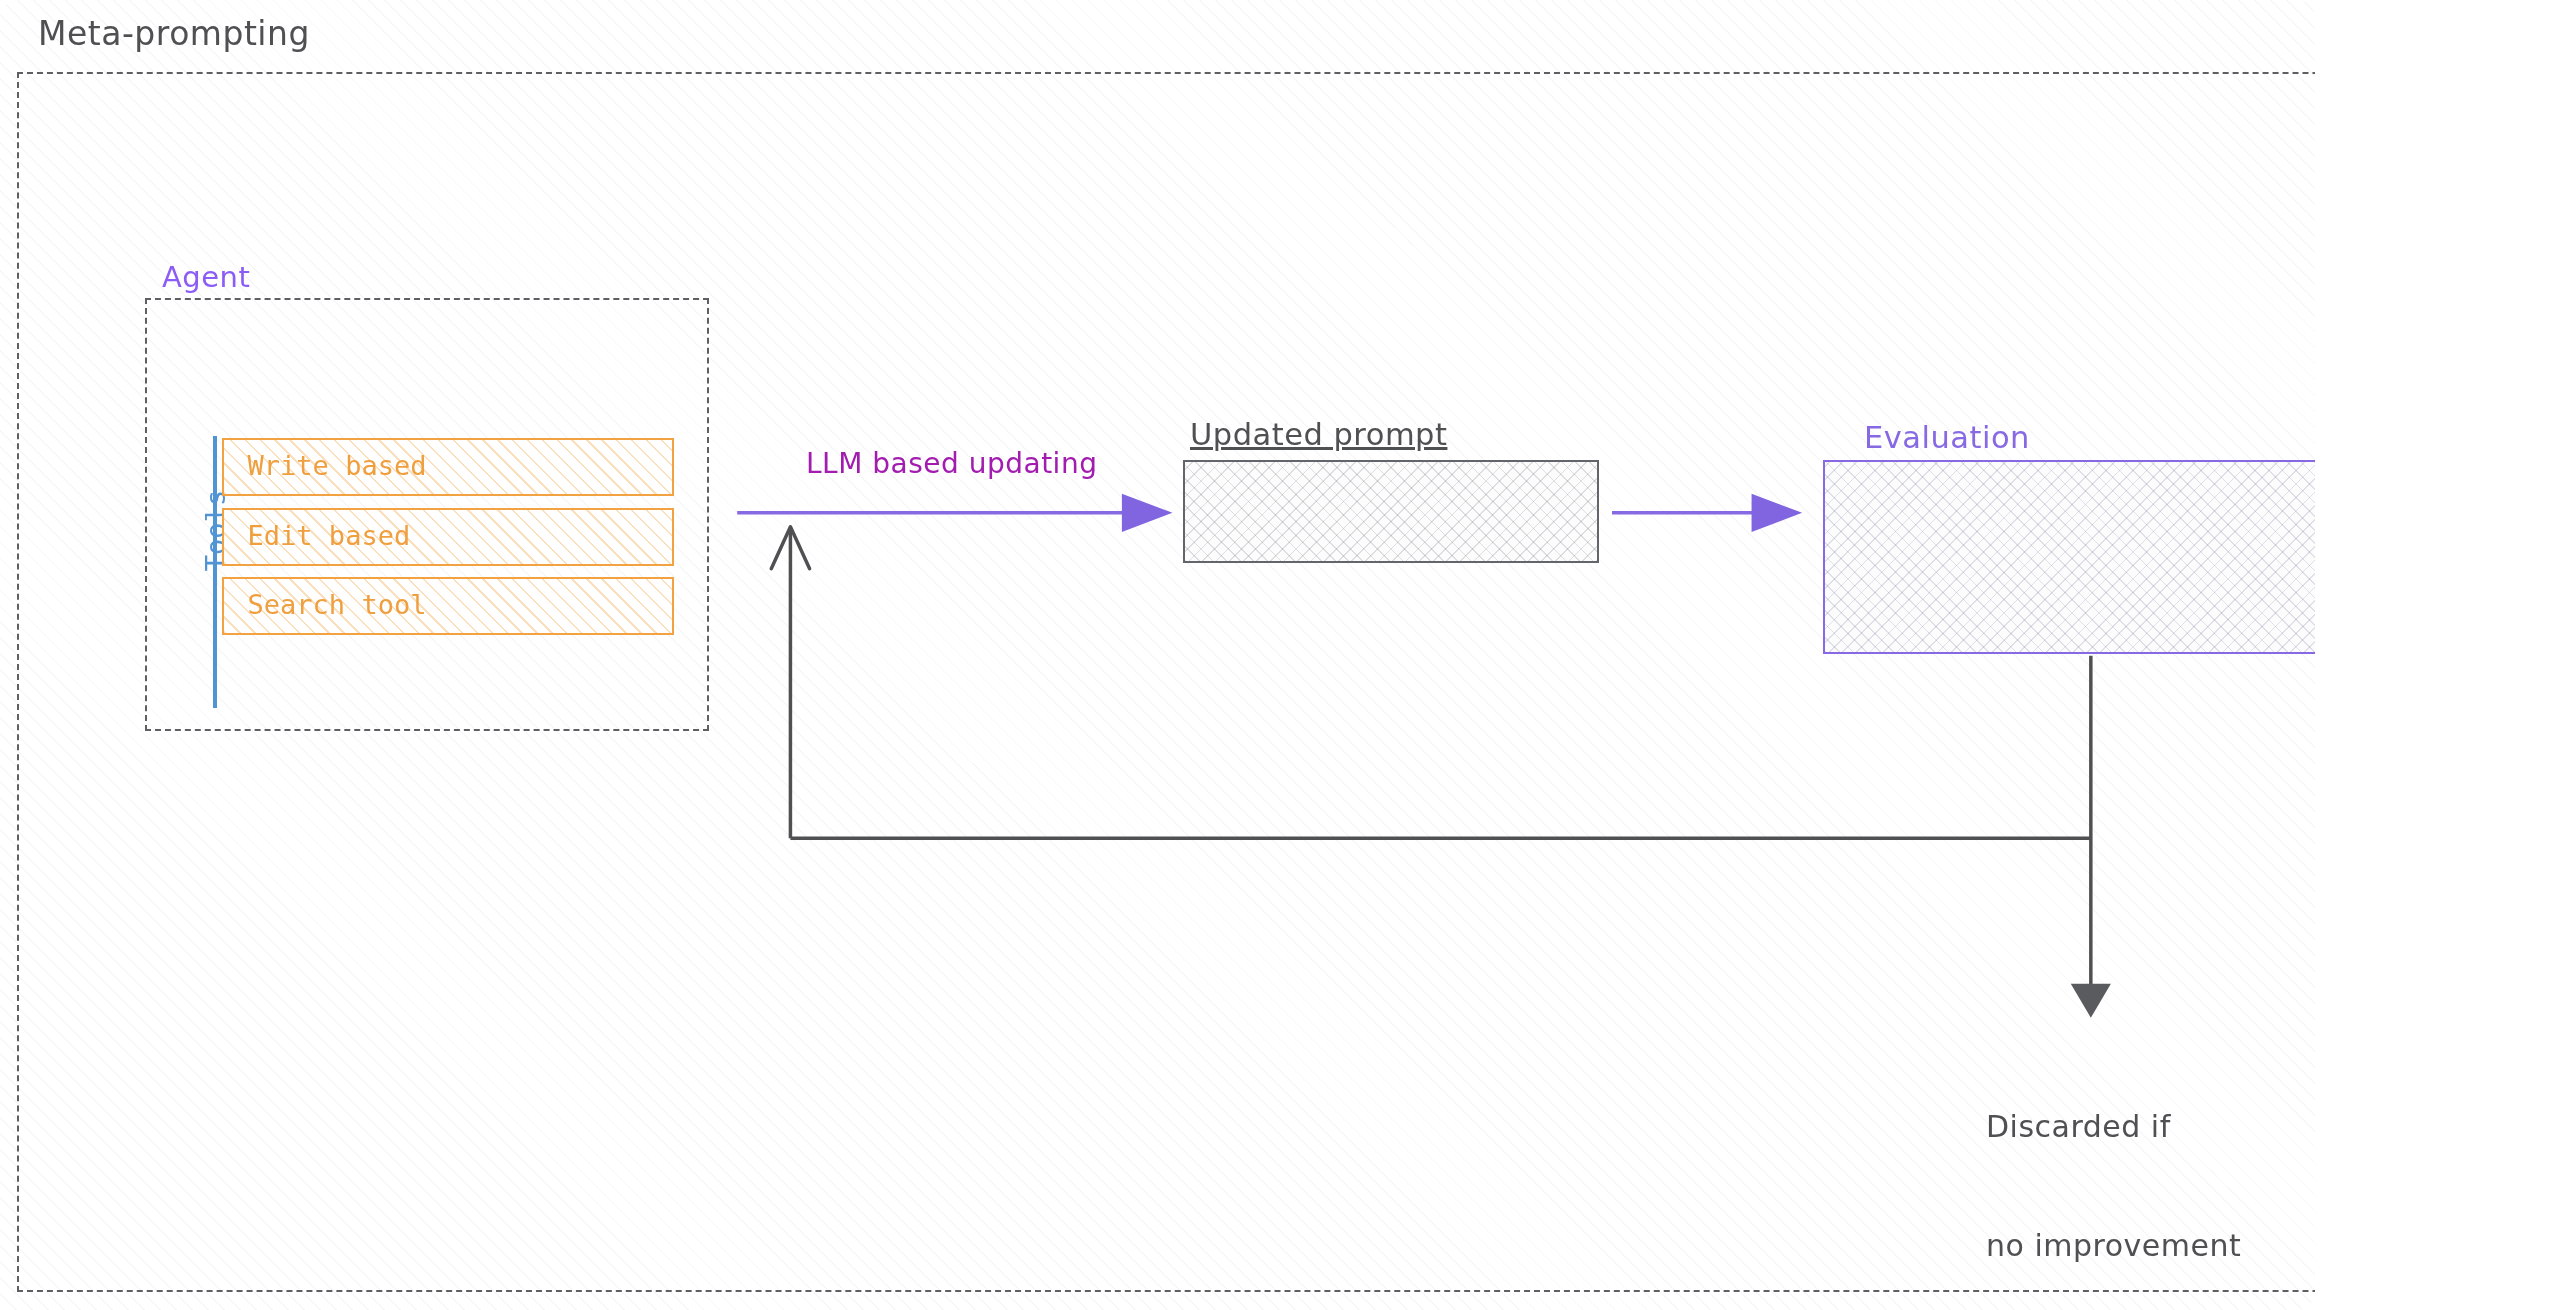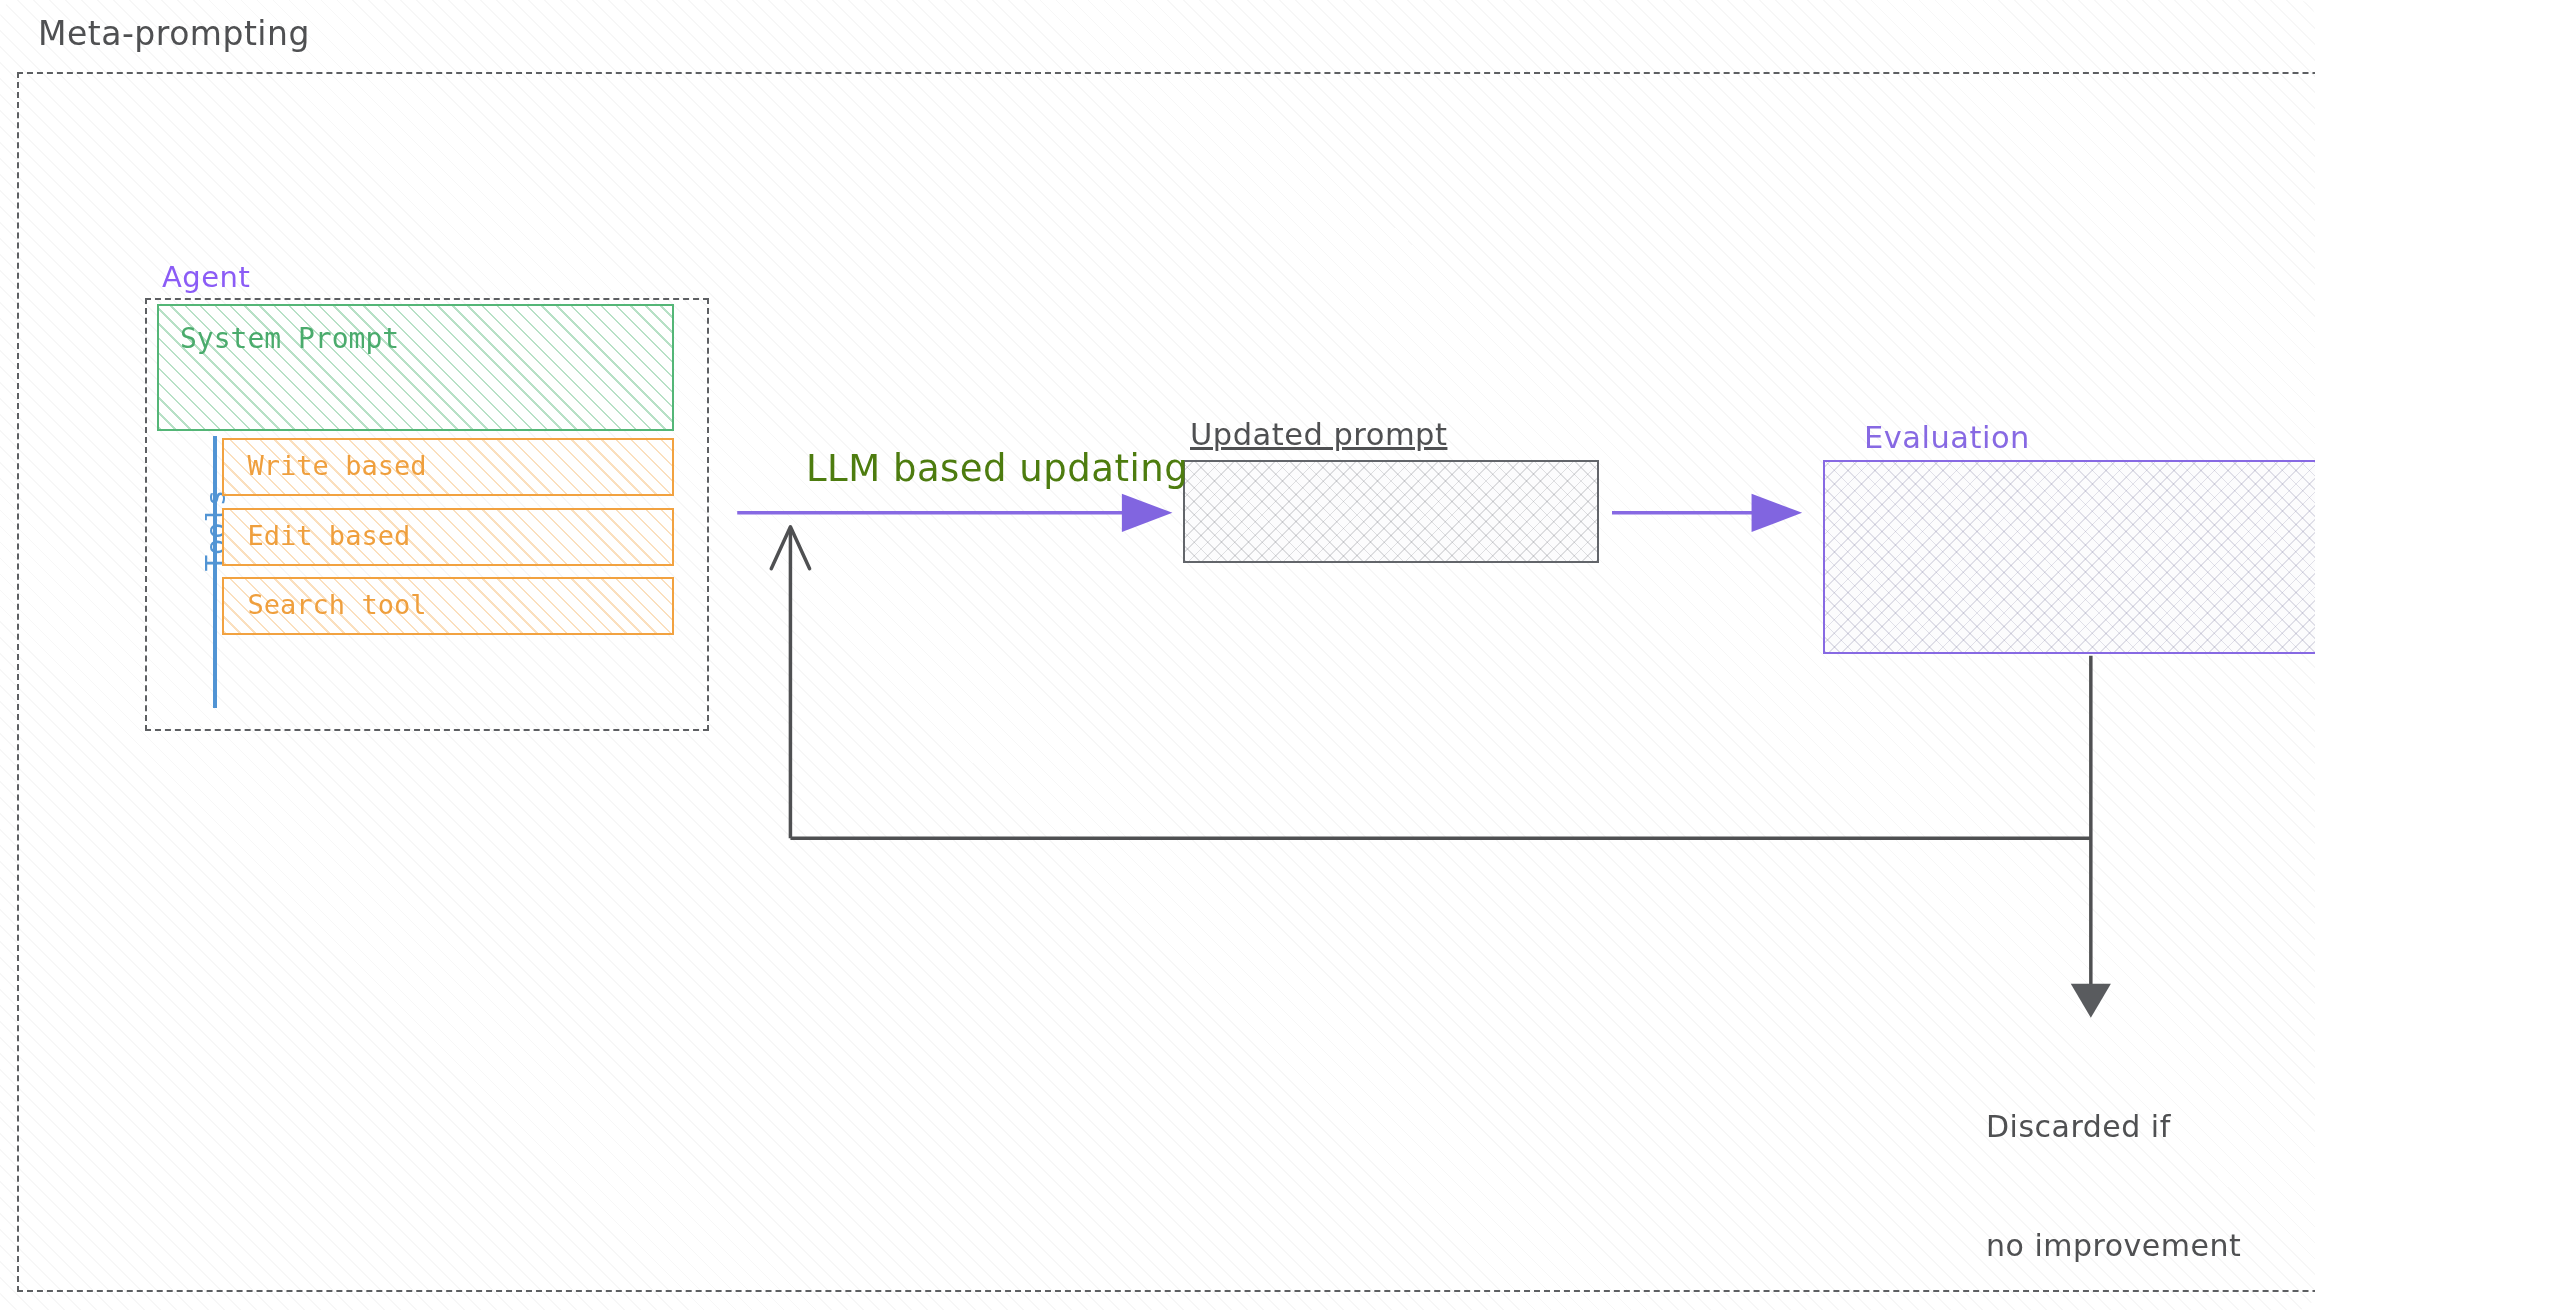--- a/index.html
+++ b/index.html
@@ -231,42 +231,39 @@
     line-height: 1.32;
     color: #4f5052;
   }
   #discarded-note div { white-space: pre; }
 
   
   #llm-update-label {
     position: absolute;
     left: 806px;
     top: 447px;
-    font-size: 37px;
-    color: #4d7c0f;
+    font-size: 28px;
+    color: #a21caf;
   }
 </style>
 </head>
 <body>
 
 <div id="canvas">
 
   <div class="hatch-page"></div>
 
   <div id="diagram-title" class="hand">Meta-prompting</div>
 
   <div id="outer-frame"></div>
 
   <div id="agent-label" class="hand">Agent</div>
 
   <div id="agent-box"></div>
 
-  <div id="system-prompt-box">
-    <div id="system-prompt-label" class="mono">System Prompt</div>
-  </div>
 
   <div id="tools-rule"></div>
   <div id="tools-label" class="mono">Tools</div>
 
   <div class="tool-box" id="tool-0">
     <div class="tool-label mono">Write based</div>
   </div>
   <div class="tool-box" id="tool-1">
     <div class="tool-label mono">Edit based</div>
   </div>

